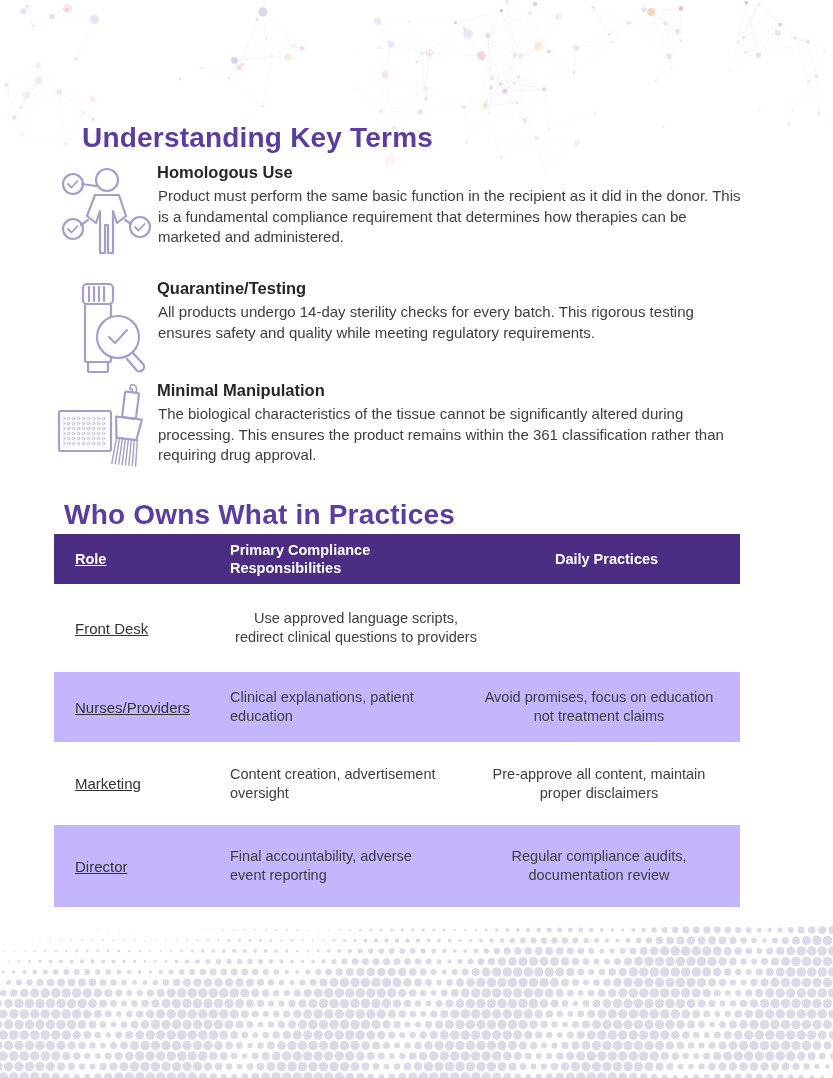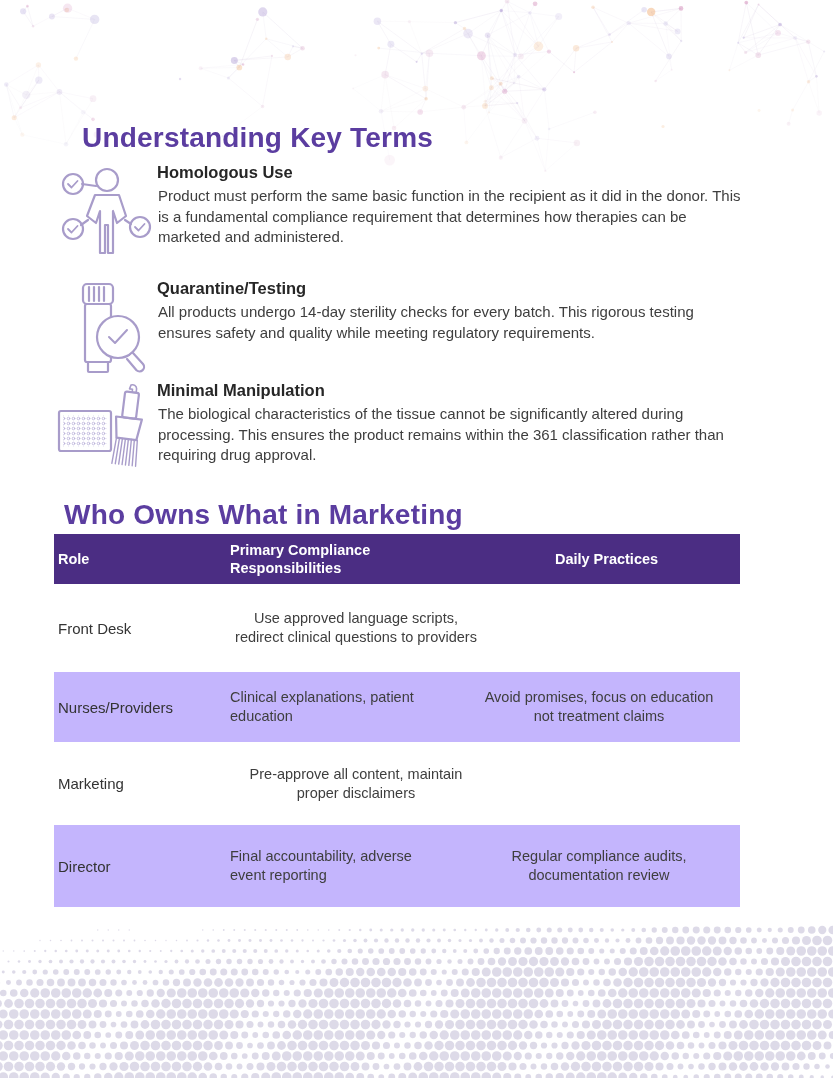--- a/index.html
+++ b/index.html
@@ -16,21 +16,21 @@
   .term-icon{flex:0 0 102px;width:102px;display:flex;justify-content:center;}
   .term-text{width:594px;}
   .term-heading{margin:0 0 4px 0;font-size:16.5px;font-weight:700;color:#262626;}
   .term-body{margin:1px;font-size:15px;line-height:20.6px;color:#3e3e3e;}
 
   .ctable{position:absolute;left:54px;top:534px;width:686px;font-size:14.5px;}
   .thead{display:flex;align-items:center;height:50px;background:#4b2d83;color:#fff;font-weight:700;}
   .trow{display:flex;align-items:center;color:#3e3e3e;background:#fff;}
   .trow.alt{background:#c4b5fd;}
   .r1{height:88px;} .r2{height:70px;} .r3{height:83px;} .r4{height:82px;}
-  .c1{width:176px;padding-left:4px;box-sizing:border-box;}
+  .c1{width:176px;padding-left:21px;box-sizing:border-box;text-decoration:underline;}
   .c2{width:243px;box-sizing:border-box;}
   .c3{width:267px;box-sizing:border-box;text-align:center;}
   .trow .c1{font-size:15px;color:#333;}
   .cell2{width:218px;line-height:18.6px;}
   .cell3{width:252px;line-height:18.6px;}
   .hdr2{display:inline-block;width:175px;line-height:18px;}
   .hdr3{line-height:18px;}
   .icon-svg{stroke:#a89cca;fill:none;stroke-width:2.2;stroke-linecap:round;stroke-linejoin:round;}
 </style>
 </head>
@@ -1643,21 +1643,21 @@
           </g>
         </g>
       </svg>
     </div>
     <div class="term-text">
       <h2 class="term-heading">Minimal Manipulation</h2>
       <p class="term-body">The biological characteristics of the tissue cannot be significantly altered during processing. This ensures the product remains within the 361 classification rather than requiring drug approval.</p>
     </div>
   </div>
 
-  <h1 class="sec-title" id="title-compliance">Who Owns What in Marketing</h1>
+  <h1 class="sec-title" id="title-compliance">Who Owns What in Practices</h1>
 
   <div class="ctable">
     <div class="thead">
       <div class="c1">Role</div>
       <div class="c2">
         <span class="hdr2">Primary Compliance Responsibilities</span>
       </div>
       <div class="c3">
         <span class="hdr3">Daily Practices</span>
       </div>
@@ -1675,20 +1675,23 @@
       <div class="c2">
           <div class="cell2">Clinical explanations, patient education</div>
         </div>
       <div class="c3">
           <div class="cell3">Avoid promises, focus on education not treatment claims</div>
         </div>
     </div>
 
     <div class="trow r3">
       <div class="c1">Marketing</div>
+      <div class="c2">
+          <div class="cell2">Content creation, advertisement oversight</div>
+        </div>
       <div class="c3">
           <div class="cell3">Pre-approve all content, maintain proper disclaimers</div>
         </div>
     </div>
 
     <div class="trow alt r4">
       <div class="c1">Director</div>
       <div class="c2">
           <div class="cell2">Final accountability, adverse event reporting</div>
         </div>

